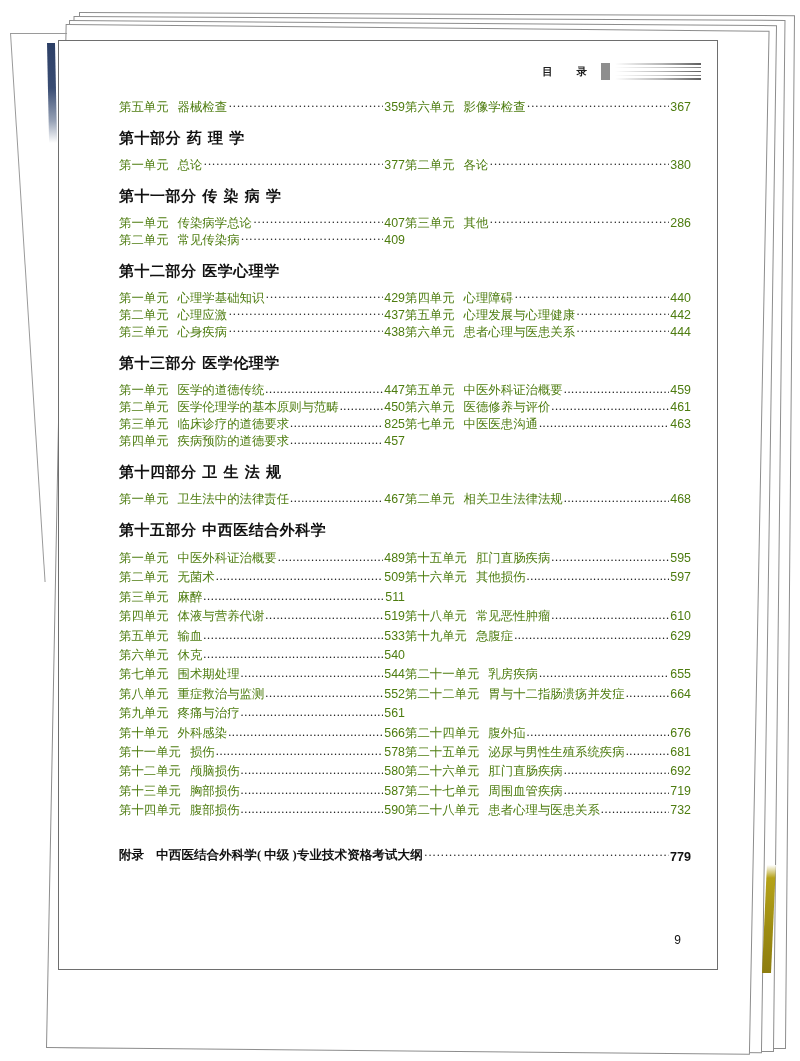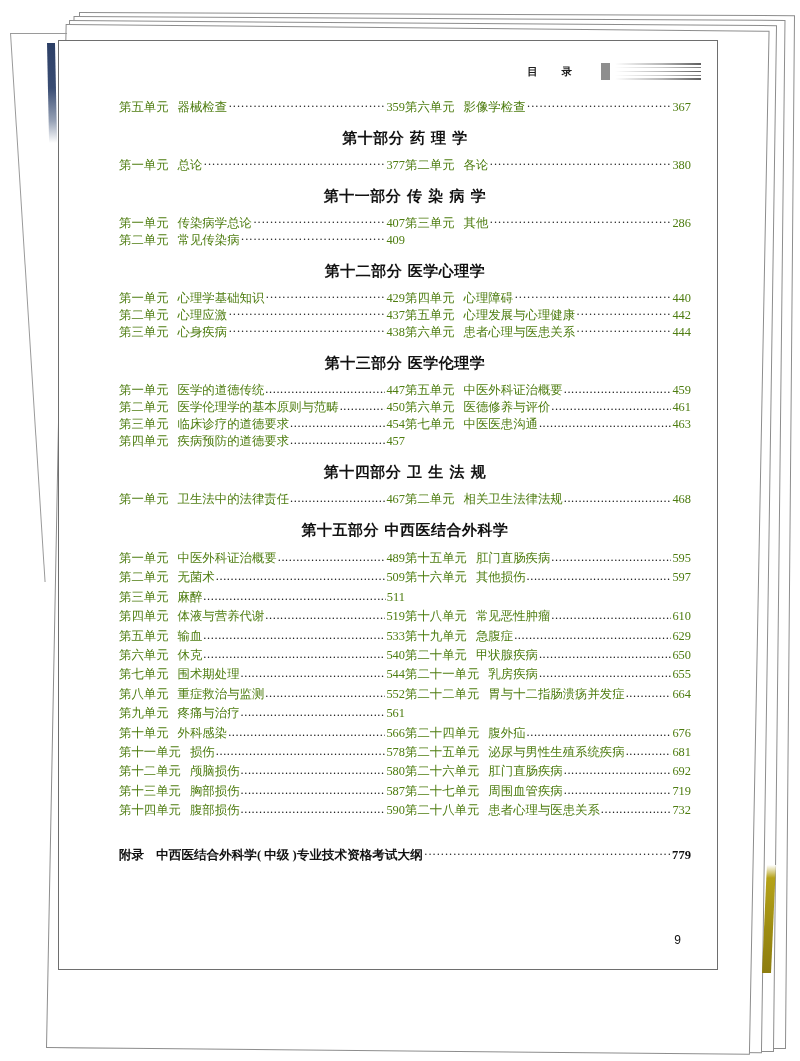--- a/index.html
+++ b/index.html
@@ -51,60 +51,60 @@
   }
 
   
   .header{
     position:absolute;right:16px;top:22px;
     display:flex;align-items:center;gap:0;
   }
   .hdr-text{
     font-family:"DejaVu Sans","Liberation Sans",sans-serif;
     font-size:10.5px;font-weight:700;color:#1d1d1d;letter-spacing:10px;
-    padding-right:19px;
+    padding-right:4px;
   }
   .hdr-block{width:9px;height:17px;background:#8e8e8e;margin-right:5px;}
   .hdr-lines{display:flex;flex-direction:column;justify-content:center;gap:2.5px;width:86px;}
   .hdr-lines i{display:block;height:1.6px;background:linear-gradient(to right,#ffffff 0%,#b4b4b4 55%,#5e5e5e 100%);}
   .hdr-lines i.thin{height:1px;background:linear-gradient(to right,#ffffff 0%,#c9c9c9 55%,#7c7c7c 100%);}
 
   
   .content{position:absolute;left:60px;top:58px;width:572px;}
 
   .part-title{
-    text-align:center;
+    text-align:left;
     font-family:"DejaVu Serif","Liberation Serif",serif;
     font-weight:700;font-size:15px;color:#111;
     margin:13px 0 9px 0;letter-spacing:0.5px;
   }
 
   .rows{display:block;}
   .row2{display:flex;width:100%;}
   .cell{width:50%;display:flex;align-items:baseline;font-size:12.4px;color:#4d7c0f;line-height:17px;white-space:nowrap;}
   .cell.empty{visibility:hidden;}
   .unit{flex:0 0 auto;padding-right:9px;}
   .ttl{flex:0 0 auto;}
   .leader{flex:1 1 auto;overflow:hidden;margin:0 1px;position:relative;top:-1px;}
   .leader::before{
     content:"···························································································";
     letter-spacing:0px;color:#2a2a2a;font-size:12.4px;
   }
   .leader.dots::before{
     content:".............................................................................................";
     letter-spacing:0.6px;color:#1a1a1a;
   }
-  .pg{flex:0 0 auto;font-family:Liberation Serif, serif;}
+  .pg{flex:0 0 auto;font-family:Liberation Sans, sans-serif;}
 
   
   .sec15 .cell{line-height:19.4px;}
   .sec15 .unit{padding-right:9px;}
 
   .appendix{
-    margin-top:26px;display:flex;align-items:center;
+    margin-top:26px;display:flex;align-items:flex-end;
     font-size:12.6px;font-weight:700;color:#111;white-space:nowrap;
   }
   .appendix .ap-label{padding-right:12px;}
   .appendix .leader::before{font-weight:400;}
 
   .folio{
     position:absolute;right:36px;bottom:22px;
     font-family:"Liberation Sans","DejaVu Sans",sans-serif;
     font-size:12px;color:#111;
   }
@@ -272,21 +272,21 @@
             <span class="ttl">医德修养与评价</span>
             <span class="leader dots"></span>
             <span class="pg">461</span>
           </div>
         </div>
         <div class="row2">
           <div class="cell">
             <span class="unit">第三单元</span>
             <span class="ttl">临床诊疗的道德要求</span>
             <span class="leader dots"></span>
-            <span class="pg">454</span>
+            <span class="pg">825</span>
           </div>
           <div class="cell">
             <span class="unit">第七单元</span>
             <span class="ttl">中医医患沟通</span>
             <span class="leader dots"></span>
             <span class="pg">463</span>
           </div>
         </div>
         <div class="row2">
           <div class="cell">
@@ -385,26 +385,20 @@
             <span class="leader dots"></span>
             <span class="pg">629</span>
           </div>
         </div>
         <div class="row2">
           <div class="cell">
             <span class="unit">第六单元</span>
             <span class="ttl">休克</span>
             <span class="leader dots"></span>
             <span class="pg">540</span>
-          </div>
-          <div class="cell">
-            <span class="unit">第二十单元</span>
-            <span class="ttl">甲状腺疾病</span>
-            <span class="leader dots"></span>
-            <span class="pg">650</span>
           </div>
         </div>
         <div class="row2">
           <div class="cell">
             <span class="unit">第七单元</span>
             <span class="ttl">围术期处理</span>
             <span class="leader dots"></span>
             <span class="pg">544</span>
           </div>
           <div class="cell">

